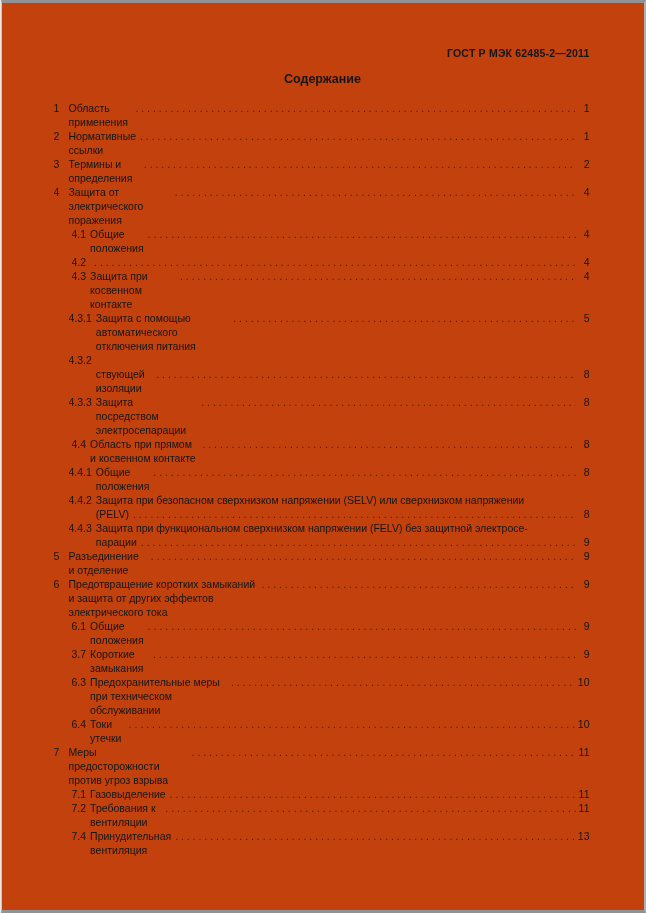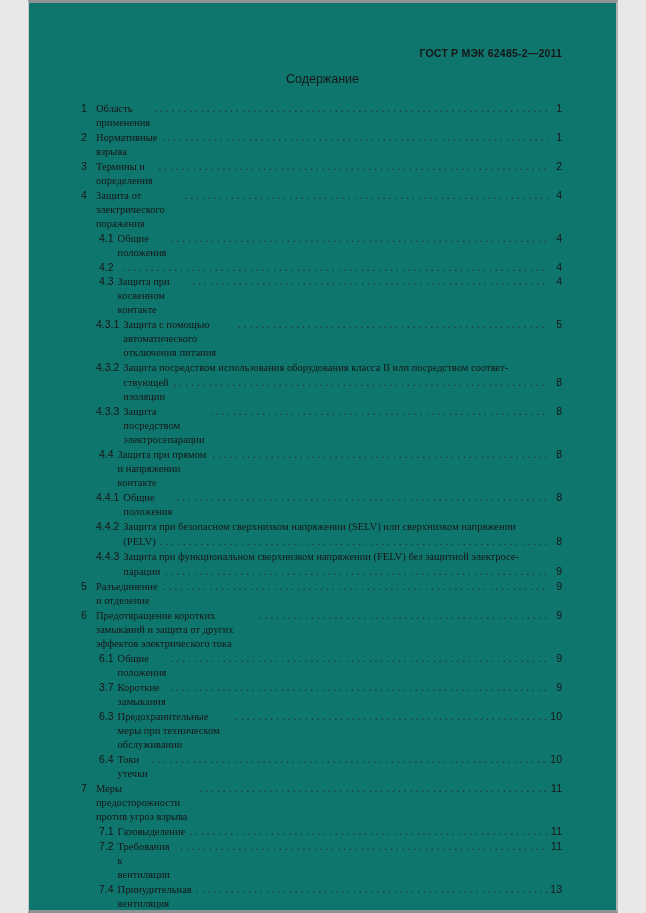--- a/index.html
+++ b/index.html
@@ -1,22 +1,22 @@
 <!DOCTYPE html>
 <html lang="ru"><head>
 <meta charset="utf-8">
 <style>
   html, body { margin: 0; padding: 0; background: #e8e8e8; }
   .page {
     position: relative;
-    width: 590px;
+    width: 645px;
     height: 913px;
     box-sizing: border-box;
     margin: 0 auto;
-    background: #0f766e;
+    background: #c2410c;
     color: #161616;
     font-family: "Liberation Sans", "DejaVu Sans", sans-serif;
     font-size: 10.5px;
     display: flex;
     flex-direction: column;
     border-top: 3px solid #8f9396;
     border-bottom: 3px solid #8f9396;
     border-left: 1px solid #c6c9cb;
     border-right: 2px solid #aeb2b4;
     overflow: hidden;
@@ -24,21 +24,21 @@
   .doc-header {
     padding: 44px 54px 0 52px;
     text-align: right;
     font-weight: bold;
     font-size: 10.5px;
     letter-spacing: 0.2px;
   }
   .doc-title {
     margin: 13px 0 15px 0;
     text-align: center;
-    font-weight: normal;
+    font-weight: bold;
     font-size: 12.5px;
   }
   .toc {
     padding: 0 54px 0 52px;
   }
   .toc-row {
     display: flex;
     align-items: baseline;
     line-height: 14px;
     overflow: hidden;
@@ -47,21 +47,20 @@
   .toc-row.lvl2 { margin-left: 15px; }
   .toc-num {
     white-space: nowrap;
     margin-right: 4px;
     flex: 0 0 auto;
   }
   .lvl0 > .toc-num { min-width: 12px; margin-right: 3px; }
   .toc-num.ghost { visibility: hidden; }
   .toc-text {
     flex: 0 1 auto;
-    font-family: Liberation Serif, serif;
   }
   .toc-leader {
     flex: 1 1 auto;
     min-width: 0;
     overflow: hidden;
     white-space: nowrap;
     padding: 0 2px 0 4px;
     color: #2a2a2a;
   }
   .toc-leader::after {
@@ -85,21 +84,21 @@
 
   <div class="toc">
       <div class="toc-row lvl0">
         <span class="toc-num">1</span>
         <span class="toc-text">Область применения</span>
         <span class="toc-leader"></span>
         <span class="toc-page">1</span>
       </div>
       <div class="toc-row lvl0">
         <span class="toc-num">2</span>
-        <span class="toc-text">Нормативные взрыва</span>
+        <span class="toc-text">Нормативные ссылки</span>
         <span class="toc-leader"></span>
         <span class="toc-page">1</span>
       </div>
       <div class="toc-row lvl0">
         <span class="toc-num">3</span>
         <span class="toc-text">Термины и определения</span>
         <span class="toc-leader"></span>
         <span class="toc-page">2</span>
       </div>
       <div class="toc-row lvl0">
@@ -126,37 +125,36 @@
         <span class="toc-page">4</span>
       </div>
       <div class="toc-row lvl2">
         <span class="toc-num">4.3.1</span>
         <span class="toc-text">Защита с помощью автоматического отключения питания</span>
         <span class="toc-leader"></span>
         <span class="toc-page">5</span>
       </div>
       <div class="toc-row lvl2">
         <span class="toc-num">4.3.2</span>
-        <span class="toc-text">Защита посредством использования оборудования класса II или посредством соответ-</span>
       </div>
       <div class="toc-row lvl2">
         <span class="toc-num ghost">4.3.2</span>
         <span class="toc-text">ствующей изоляции</span>
         <span class="toc-leader"></span>
         <span class="toc-page">8</span>
       </div>
       <div class="toc-row lvl2">
         <span class="toc-num">4.3.3</span>
         <span class="toc-text">Защита посредством электросепарации</span>
         <span class="toc-leader"></span>
         <span class="toc-page">8</span>
       </div>
       <div class="toc-row lvl1">
         <span class="toc-num">4.4</span>
-        <span class="toc-text">Защита при прямом и напряжении контакте</span>
+        <span class="toc-text">Область при прямом и косвенном контакте</span>
         <span class="toc-leader"></span>
         <span class="toc-page">8</span>
       </div>
       <div class="toc-row lvl2">
         <span class="toc-num">4.4.1</span>
         <span class="toc-text">Общие положения</span>
         <span class="toc-leader"></span>
         <span class="toc-page">8</span>
       </div>
       <div class="toc-row lvl2">

